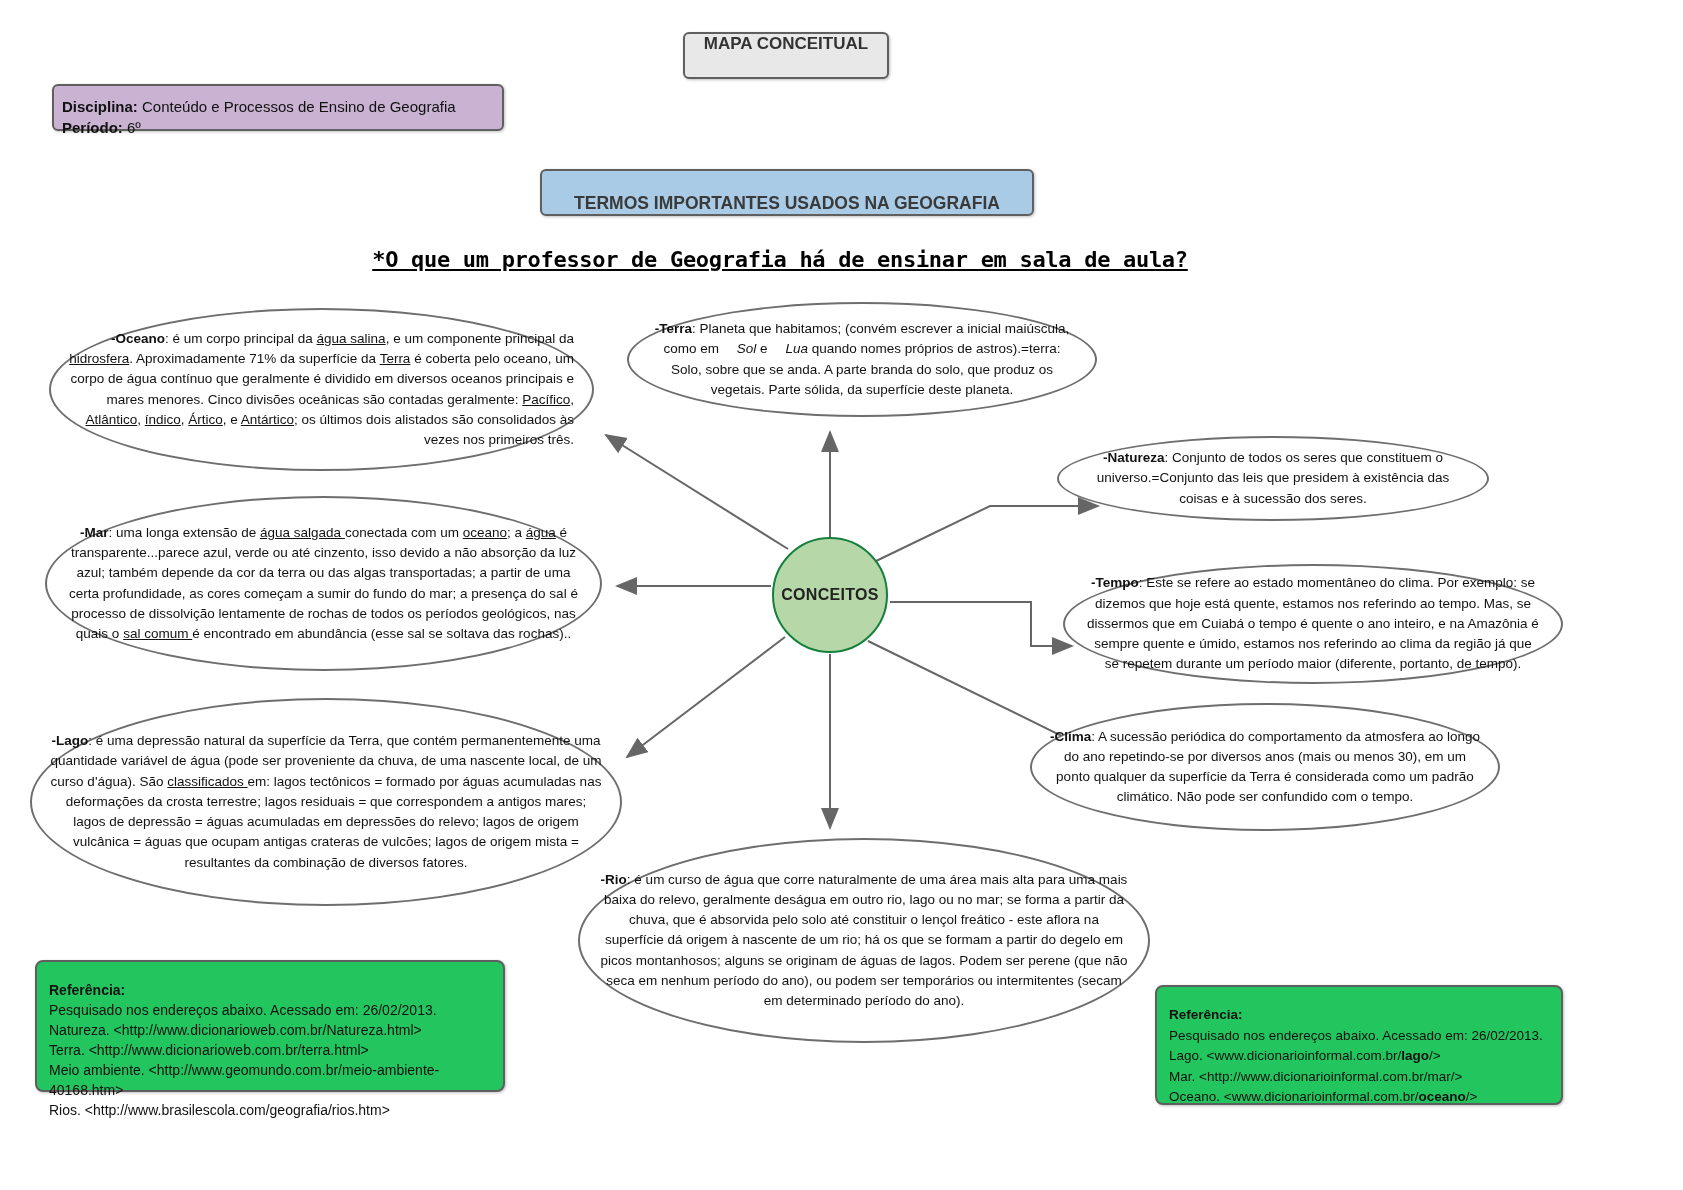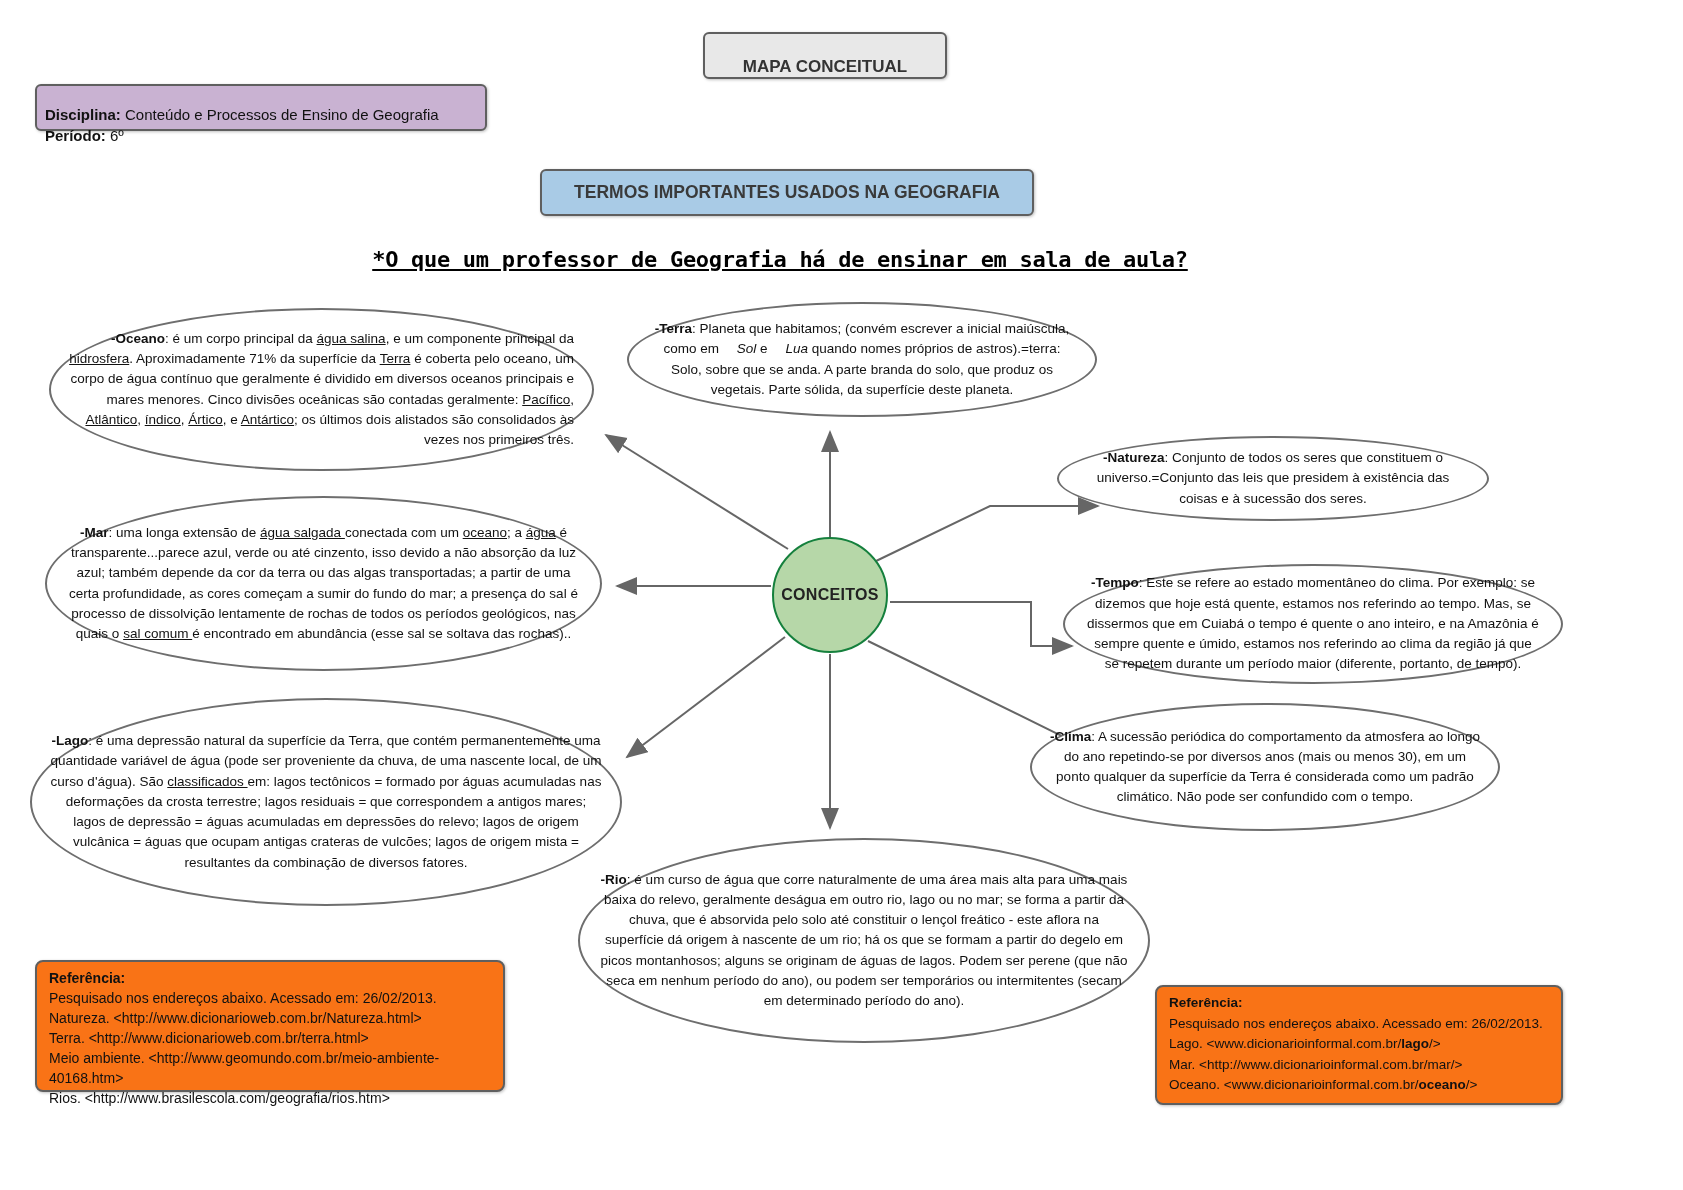--- a/index.html
+++ b/index.html
@@ -1,48 +1,48 @@
 <!DOCTYPE html>
 <html><head>
 <meta charset="utf-8">
 <style>
   html,body{margin:0;padding:0;background:#fff;}
   .canvas{position:relative;width:1683px;height:1190px;background:#ffffff;overflow:hidden;
           font-family:"Liberation Sans", sans-serif;color:#111;}
   svg.connectors{position:absolute;left:0;top:0;z-index:1;}
   .box{position:absolute;z-index:2;border:2px solid #5f5f5f;border-radius:6px;
        box-shadow:1px 1px 3px rgba(0,0,0,.25);box-sizing:border-box;}
-  .map-title{left:683px;top:32px;width:244px;height:47px;background:#e8e8e8;
-             display:flex;align-items:flex-end;justify-content:center;
-             font-weight:bold;font-size:17px;color:#333;margin-left:20px;}
-  .discipline{left:35px;top:84px;width:452px;height:47px;background:#c9b2d2;
-              padding:18px 8px;font-size:15px;line-height:21px;}
+  .map-title{left:683px;top:32px;width:206px;height:47px;background:#e8e8e8;
+             display:flex;align-items:flex-start;justify-content:center;
+             font-weight:bold;font-size:17px;color:#333;}
+  .discipline{left:52px;top:84px;width:452px;height:47px;background:#c9b2d2;
+              padding:10px 8px;font-size:15px;line-height:21px;}
   .main-title{left:540px;top:169px;width:494px;height:47px;background:#a9cbe6;
-              display:flex;align-items:center;justify-content:center;
+              display:flex;align-items:flex-end;justify-content:center;
               font-weight:bold;font-size:17.5px;color:#3a3a3a;}
   .subtitle{position:absolute;left:280px;top:247px;width:1000px;text-align:center;z-index:2;
             font-family:"DejaVu Sans Mono", monospace;font-weight:bold;font-size:22px;
             letter-spacing:-0.3px;color:#000;text-decoration:underline;}
   .circle{position:absolute;left:772px;top:537px;width:116px;height:116px;z-index:3;
           background:#b6d7a8;border:2px solid #15803d;border-radius:50%;
           display:flex;align-items:center;justify-content:center;
           font-weight:bold;font-size:16px;letter-spacing:.3px;color:#222;box-sizing:border-box;}
   .bubble{position:absolute;z-index:2;background:#fff;border:2.5px solid #6e6e6e;border-radius:50%;
           display:flex;align-items:center;justify-content:center;text-align:center;
           font-size:13.5px;line-height:1.5;padding:4px 18px;box-sizing:border-box;}
   .b-oceano{left:49px;top:308px;width:545px;height:163px;text-align:right;}
   .b-mar{left:45px;top:496px;width:557px;height:175px;}
   .b-lago{left:30px;top:698px;width:592px;height:208px;}
   .b-terra{left:627px;top:302px;width:470px;height:115px;}
   .b-natureza{left:1057px;top:436px;width:432px;height:85px;}
   .b-tempo{left:1063px;top:564px;width:500px;height:120px;padding:4px 22px;}
   .b-clima{left:1030px;top:703px;width:470px;height:128px;}
   .b-rio{left:578px;top:838px;width:572px;height:205px;}
-  .refbox{position:absolute;z-index:2;background:#f97316;border:2px solid #5f5f5f;border-radius:8px;
-          box-shadow:1px 1px 3px rgba(0,0,0,.25);box-sizing:border-box;padding:6px 12px;}
+  .refbox{position:absolute;z-index:2;background:#22c55e;border:2px solid #5f5f5f;border-radius:8px;
+          box-shadow:1px 1px 3px rgba(0,0,0,.25);box-sizing:border-box;padding:18px 12px;}
   .ref-left{left:35px;top:960px;width:470px;height:132px;font-size:14px;line-height:20px;}
   .ref-right{left:1155px;top:985px;width:408px;height:120px;font-size:13.5px;line-height:20.5px;}
   .b{font-weight:bold;} .u{text-decoration:underline;} .i{font-style:italic;margin-left:14px;}
 </style>
 </head>
 <body>
 
 <div class="canvas">
 
   <svg class="connectors" width="1683" height="1190">

